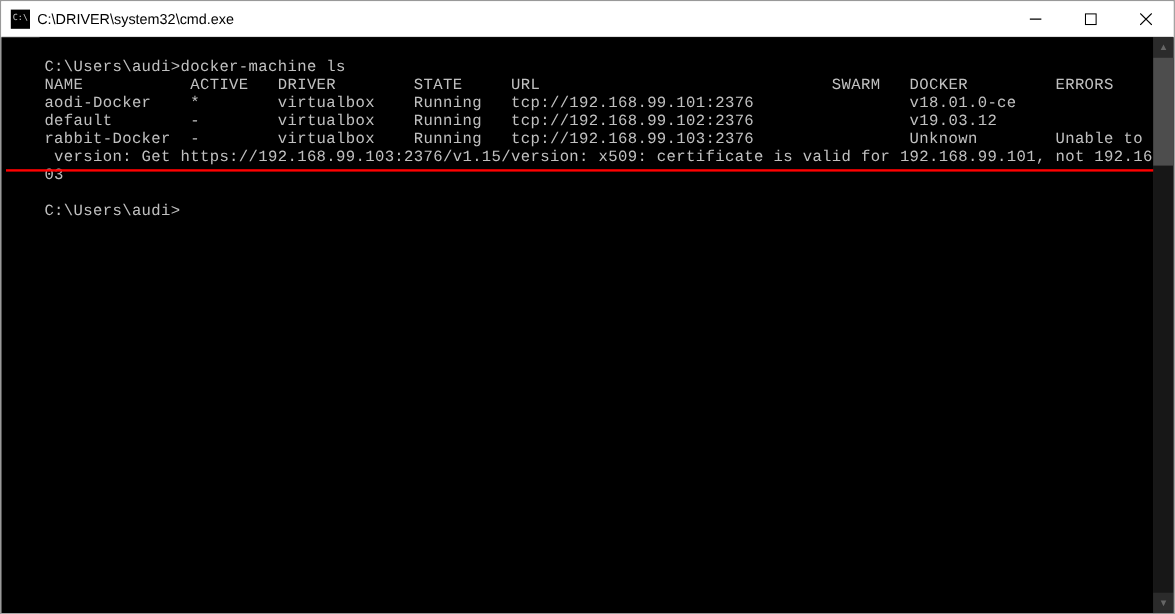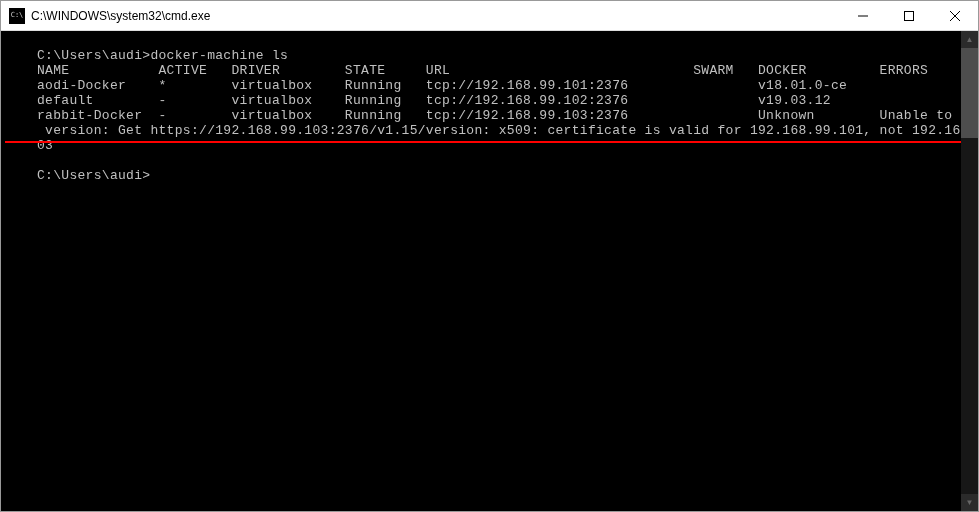--- a/index.html
+++ b/index.html
@@ -120,21 +120,21 @@
       right: 17px;
       top: 110px;
       z-index: 10;
     }
   </style>
 </head>
 <body>
 
 <div class="titlebar">
   <div class="titlebar-icon"></div>
-  <div class="titlebar-text">C:\WINDOWS\system32\cmd.exe</div>
+  <div class="titlebar-text">C:\DRIVER\system32\cmd.exe</div>
   <div class="window-controls">
     <div class="window-btn">
       <svg width="10" height="10" viewBox="0 0 10 10">
           <line x1="0" y1="5" x2="10" y2="5" stroke="#000" stroke-width="1"></line>
         </svg>
     </div>
     <div class="window-btn">
       <svg width="10" height="10" viewBox="0 0 10 10">
           <rect x="0.5" y="0.5" width="9" height="9" fill="none" stroke="#000" stroke-width="1"></rect>
         </svg>

